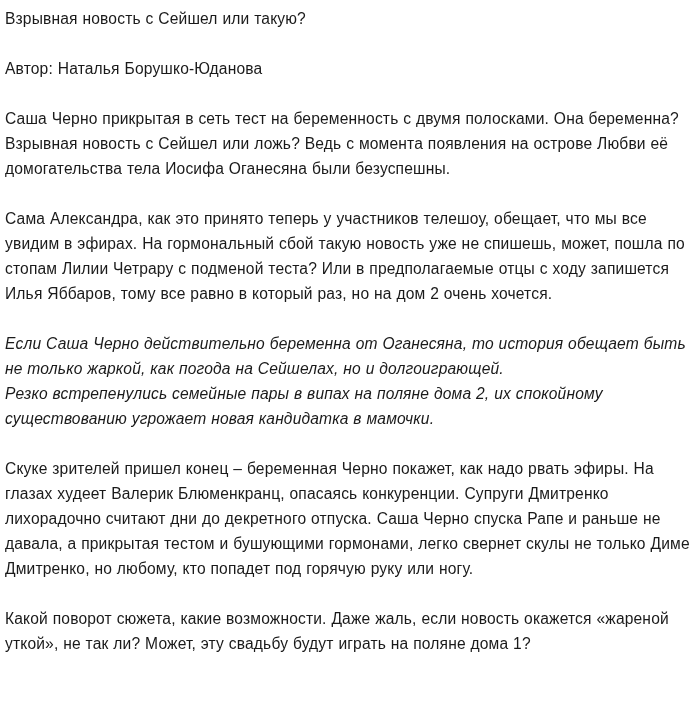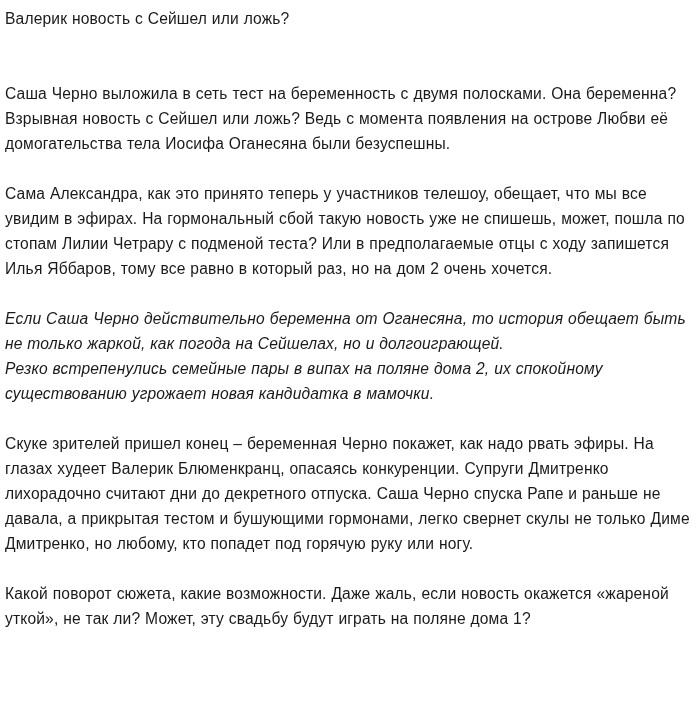--- a/index.html
+++ b/index.html
@@ -43,28 +43,29 @@
   .para.hard {
     white-space: pre-line;
     font-style: italic;
   }
 </style>
 </head>
 <body>
 
 <div class="article">
 
-  <p class="line">Валерик новость с Сейшел или ложь?</p>
+  <p class="line">Взрывная новость с Сейшел или такую?</p>
 
   <div class="gap"></div>
 
+  <p class="line">Автор: Наталья Борушко-Юданова</p>
 
   <div class="gap"></div>
 
-  <p class="para">Саша Черно выложила в сеть тест на беременность с двумя полосками. Она беременна? Взрывная новость с Сейшел или ложь? Ведь с момента появления на острове Любви её домогательства тела Иосифа Оганесяна были безуспешны.</p>
+  <p class="para">Саша Черно прикрытая в сеть тест на беременность с двумя полосками. Она беременна? Взрывная новость с Сейшел или ложь? Ведь с момента появления на острове Любви её домогательства тела Иосифа Оганесяна были безуспешны.</p>
 
   <div class="gap"></div>
 
   <p class="para">Сама Александра, как это принято теперь у участников телешоу, обещает, что мы все увидим в эфирах. На гормональный сбой такую новость уже не спишешь, может, пошла по стопам Лилии Четрару с подменой теста? Или в предполагаемые отцы с ходу запишется Илья Яббаров, тому все равно в который раз, но на дом 2 очень хочется.</p>
 
   <div class="gap"></div>
 
   <p class="para hard">Если Саша Черно действительно беременна от Оганесяна, то история обещает быть не только жаркой, как погода на Сейшелах, но и долгоиграющей.
 Резко встрепенулись семейные пары в випах на поляне дома 2, их спокойному существованию угрожает новая кандидатка в мамочки.</p>
 

